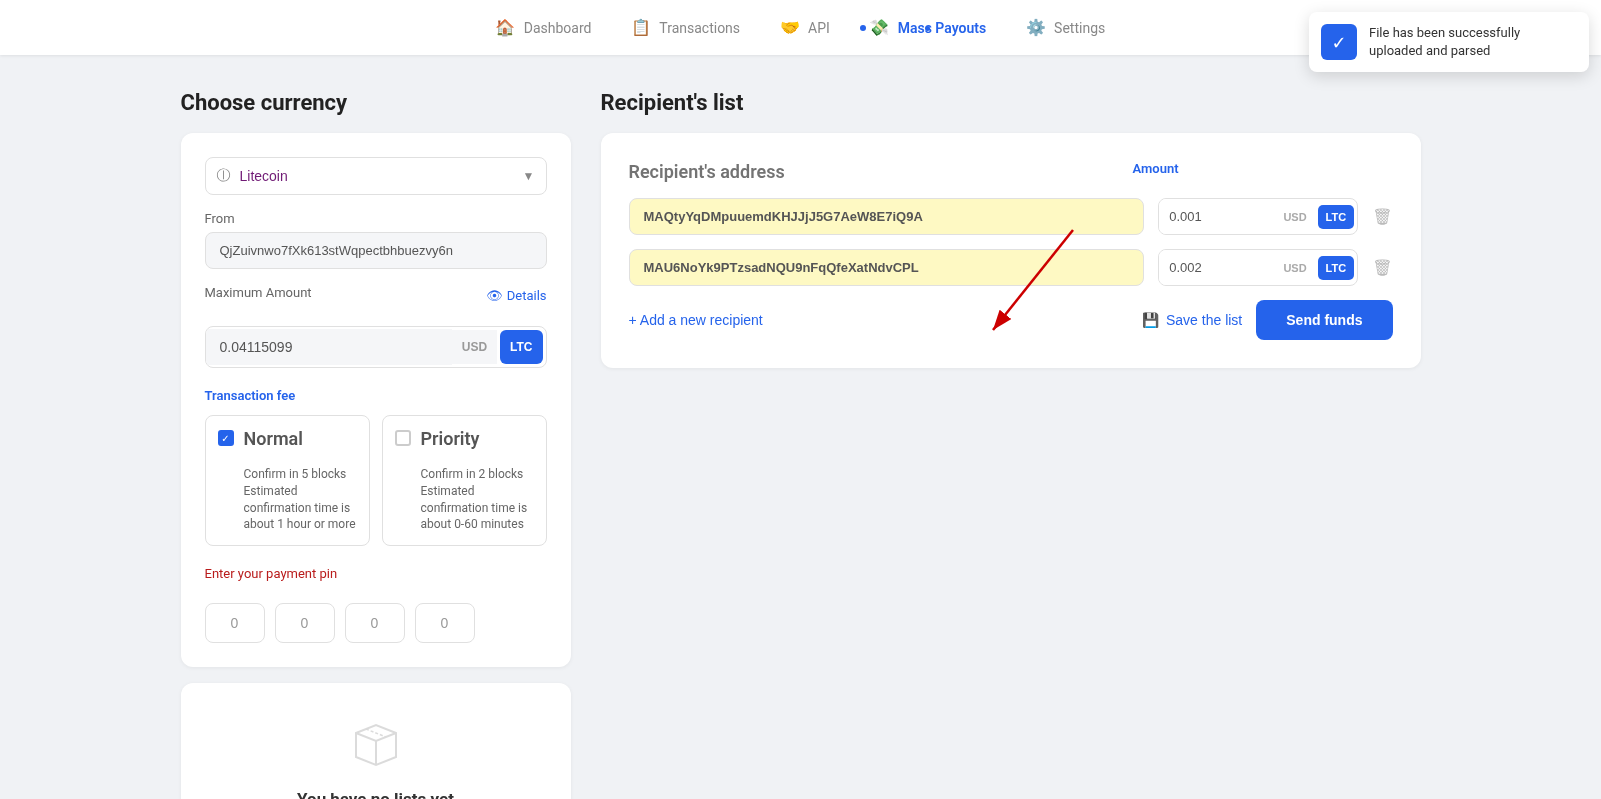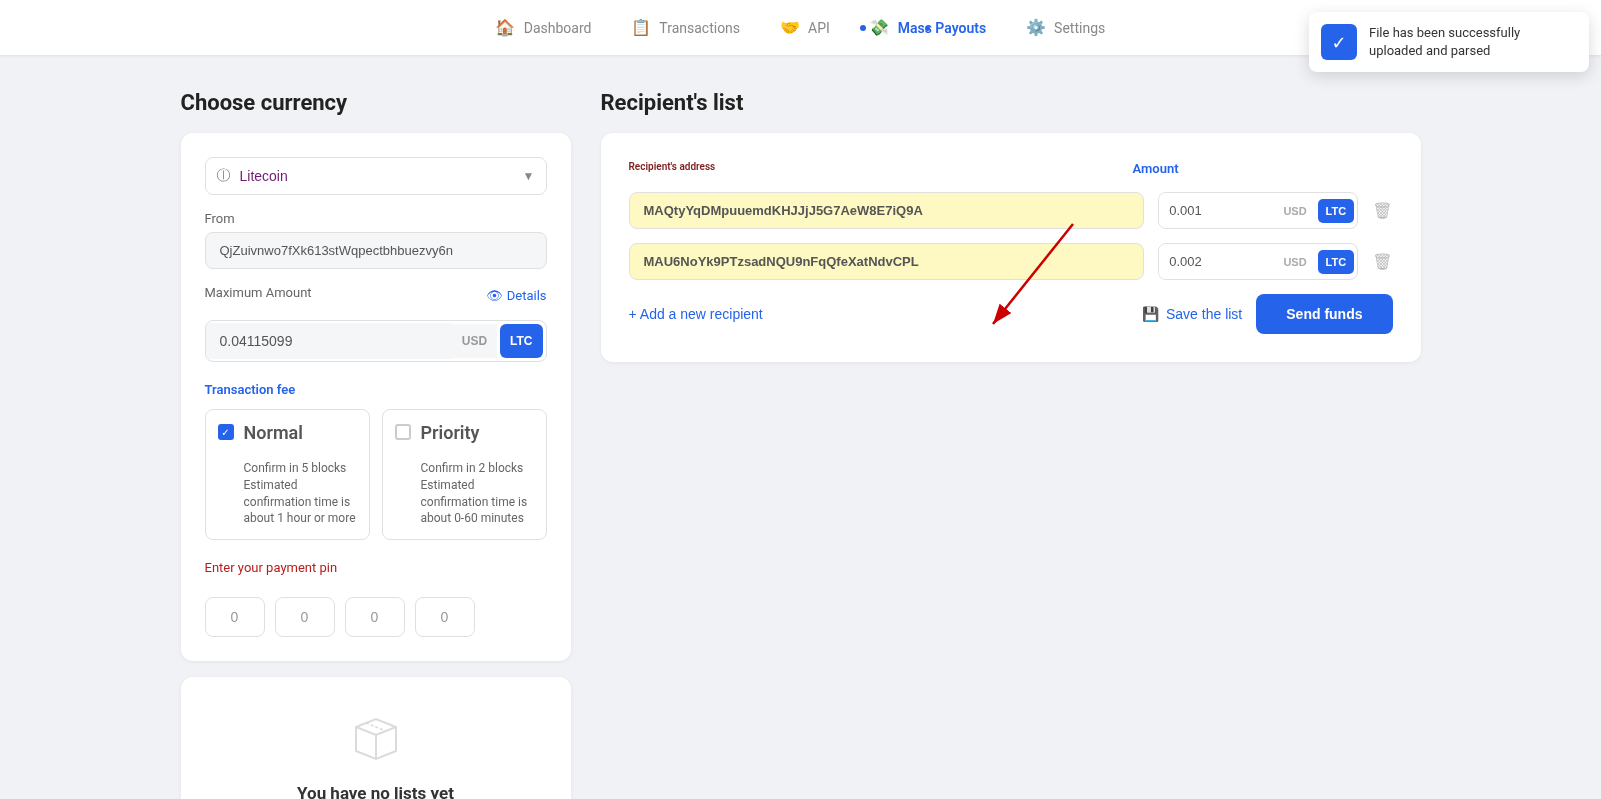--- a/index.html
+++ b/index.html
@@ -187,21 +187,21 @@
       background: #f5f6f8;
       font-size: 13px;
       color: #555;
       margin-bottom: 16px;
     }
 
     .max-amount-row {
       display: flex;
       align-items: center;
       justify-content: space-between;
-      margin-bottom: 14px;
+      margin-bottom: 20px;
       text-align: right;
     }
     .details-link {
       color: #2563eb;
       font-size: 13px;
       cursor: pointer;
       display: flex;
       align-items: center;
       gap: 4px;
     }
@@ -349,23 +349,23 @@
       box-shadow: 0 1px 4px rgba(0,0,0,0.06);
     }
 
     .recipients-header {
       display: flex;
       gap: 30px;
       margin-bottom: 16px;
     }
     .recipient-col-addr {
       flex: 1;
-      font-size: 10px;
-      font-weight: 600;
-      color: #7f1d1d;
+      font-size: 18px;
+      font-weight: 600;
+      color: #737373;
     }
     .recipient-col-amount {
       width: 260px;
       font-size: 13px;
       font-weight: 600;
       color: #2563eb;
     }
 
     .recipient-row {
       display: flex;

